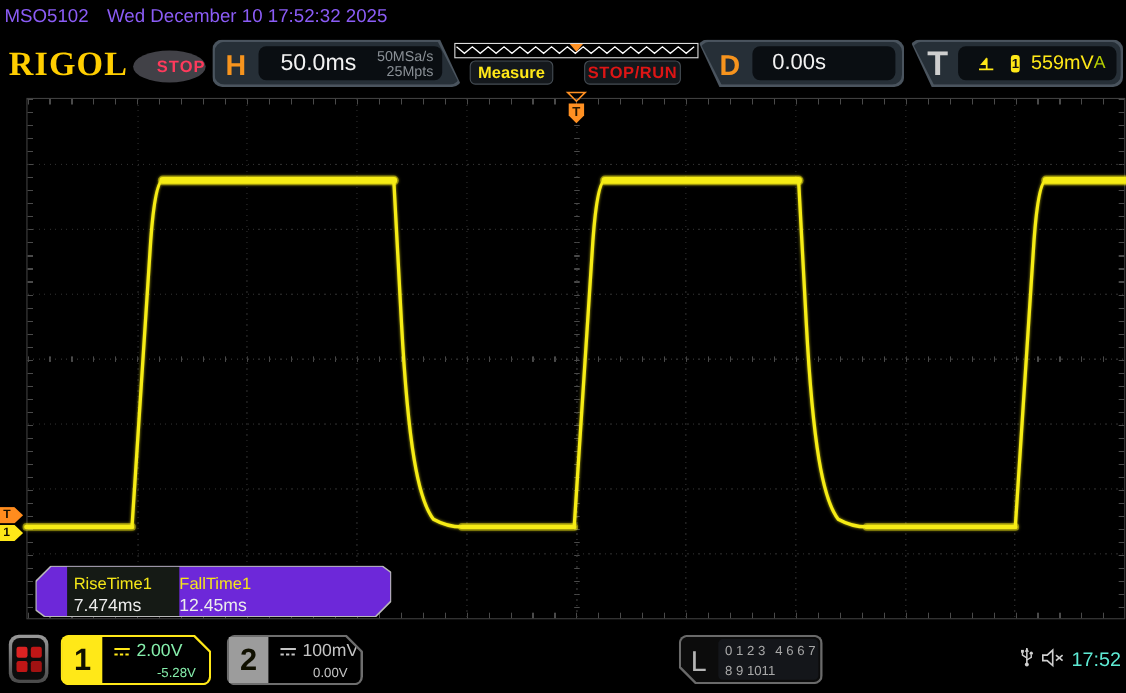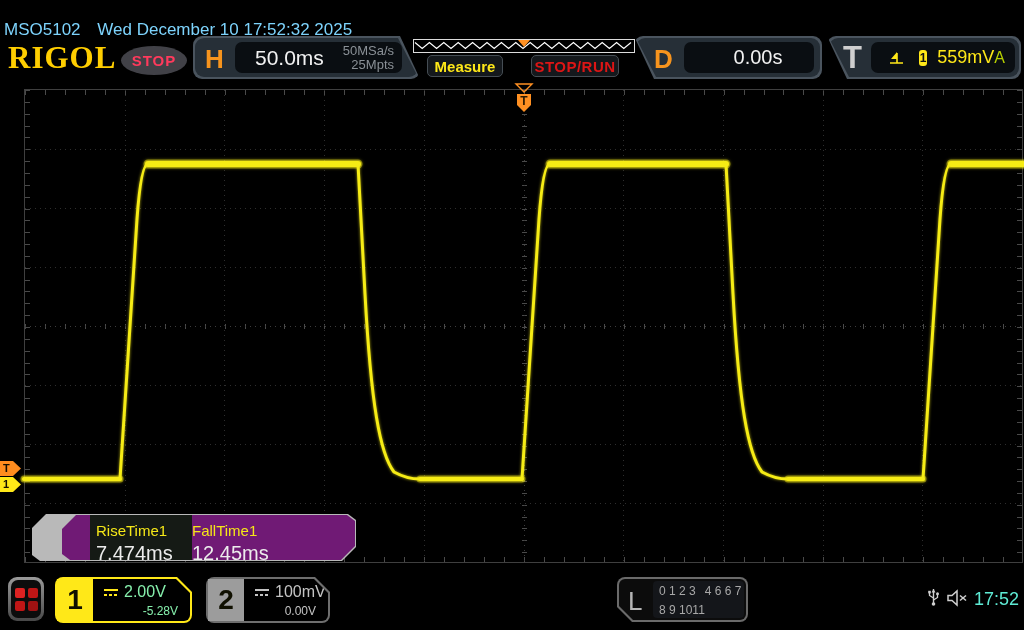--- a/index.html
+++ b/index.html
@@ -1,29 +1,29 @@
 <!DOCTYPE html>
 <html><head>
 <meta charset="utf-8">
 <style>
   html,body{margin:0;padding:0;background:#000;}
   #screen{position:relative;width:1024px;height:630px;background:#000;overflow:hidden;
     font-family:"Liberation Sans","DejaVu Sans",sans-serif;-webkit-font-smoothing:antialiased;}
   .abs{position:absolute;}
 
   
-  #statusbar{left:0;top:15px;width:100%;height:30px;color:#7dd3fc;font-size:17px;line-height:30px;}
+  #statusbar{left:0;top:0;width:100%;height:30px;color:#8b5cf6;font-size:17px;line-height:30px;}
   #statusbar .model{margin-left:4px;}
   #statusbar .dt{margin-left:12px;}
 
   
   #logo{left:8px;top:40px;font-family:"Liberation Serif","DejaVu Serif",serif;
     font-weight:bold;font-size:31px;color:#ffce00;letter-spacing:1px;}
   #runstate{left:121px;top:46px;width:66px;height:29px;background:#414147;border-radius:50%;
-    color:#ff3a5c;font-size:15px;font-weight:bold;text-align:center;line-height:29px;letter-spacing:1px;}
+    color:#ff3a5c;font-size:15px;font-weight:bold;text-align:right;line-height:29px;letter-spacing:1px;}
 
   .panel-frame{background:#4a545e;}
   .panel-body{position:absolute;inset:2px;background:#262f37;}
   .cut-tr{clip-path:polygon(0 0,calc(100% - 20px) 0,100% 100%,0 100%);border-radius:9px;}
   .cut-bl{clip-path:polygon(0 0,100% 0,100% 100%,20px 100%);border-radius:9px;}
 
   #hpanel{left:193px;top:36px;width:227px;height:43px;}
   #hpanel .letter{left:10px;top:6px;font-size:26px;font-weight:bold;color:#f7941d;}
   #hpanel .inner{left:40px;top:4px;right:16px;bottom:4px;background:#0a0e12;border-radius:7px;
     display:flex;align-items:center;}
@@ -36,21 +36,21 @@
     border-right:6px solid transparent;border-top:7px solid #ff9022;}
 
   .hbtn{top:55px;height:22px;background:#14181c;border:1px solid #454d54;border-radius:5px;
     font-size:15px;font-weight:bold;text-align:center;line-height:22px;box-sizing:border-box;}
   #btn-measure{left:427px;width:76px;color:#ffe818;}
   #btn-stoprun{left:531px;width:88px;color:#dd1515;letter-spacing:.5px;}
 
   #dpanel{left:634px;top:36px;width:188px;height:43px;}
   #dpanel .letter{left:18px;top:6px;font-size:26px;font-weight:bold;color:#f7941d;}
   #dpanel .inner{left:48px;top:4px;right:6px;bottom:4px;background:#0a0e12;border-radius:7px;
-    display:flex;align-items:center;justify-content:center;}
+    display:flex;align-items:center;}
   #dpanel .val{margin-left:18px;font-size:20px;color:#f2f2f2;}
 
   #tpanel{left:827px;top:36px;width:194px;height:43px;}
   #tpanel .letter{left:14px;top:2px;font-size:31px;font-weight:bold;color:#cfcfcf;}
   #tpanel .inner{left:42px;top:4px;right:4px;bottom:4px;background:#0a0e12;border-radius:7px;
     display:flex;align-items:center;}
   .trig-badge{width:16px;height:16px;background:#ffe818;border-radius:3px;color:#111;
     font-size:12px;font-weight:bold;text-align:center;line-height:16px;margin-left:14px;}
   .trig-level{margin-left:10px;font-size:18px;color:#ffe818;}
   .trig-mode{margin-left:auto;margin-right:10px;font-size:16px;color:#b5cf00;}
@@ -67,25 +67,25 @@
   
   .lmarker{left:0;width:21px;height:15px;color:#161000;font-size:11px;font-weight:bold;
     line-height:15px;padding-left:3px;box-sizing:border-box;
     clip-path:polygon(0 0,62% 0,100% 50%,62% 100%,0 100%);}
   #marker-trig{top:461px;background:#ff8c1e;}
   #marker-gnd{top:477px;background:#ffe818;}
 
   
   #measwrap{left:32px;top:514px;width:324px;height:47px;background:#b9b9b9;
     clip-path:polygon(14px 0,calc(100% - 8px) 0,100% 6px,100% calc(100% - 14px),calc(100% - 14px) 100%,8px 100%,0 calc(100% - 6px),0 14px);}
-  #measbody{position:absolute;inset:1px;background:#701a75;
-    clip-path:polygon(14px 0,calc(100% - 8px) 0,100% 6px,100% calc(100% - 14px),calc(100% - 14px) 100%,8px 100%,0 calc(100% - 6px),0 14px);margin-left:29px;}
+  #measbody{position:absolute;inset:1px;background:#6d28d9;
+    clip-path:polygon(14px 0,calc(100% - 8px) 0,100% 6px,100% calc(100% - 14px),calc(100% - 14px) 100%,8px 100%,0 calc(100% - 6px),0 14px);}
   .meas-col{position:absolute;top:0;height:100%;}
   .meas-label{margin-top:7px;font-size:15px;color:#f5e718;}
-  .meas-value{margin-top:3px;font-size:20px;color:#ececec;}
+  .meas-value{margin-top:3px;font-size:16px;color:#ececec;}
   #meascol-hl{position:absolute;left:28px;top:0;width:102px;height:100%;background:#151a15;}
 
   
   #gridicon{left:8px;top:577px;width:36px;height:44px;border-radius:9px;
     background:linear-gradient(#9a9a9a,#484848);}
   #gridicon .in{position:absolute;inset:3px;background:#0c0c0c;border-radius:7px;
     display:grid;grid-template-columns:10px 10px;grid-template-rows:10px 10px;gap:3px;
     justify-content:center;align-content:center;}
   #gridicon .sq{background:#c01616;border-radius:2px;}
   #gridicon .sq:nth-child(1){background:#d22;}

